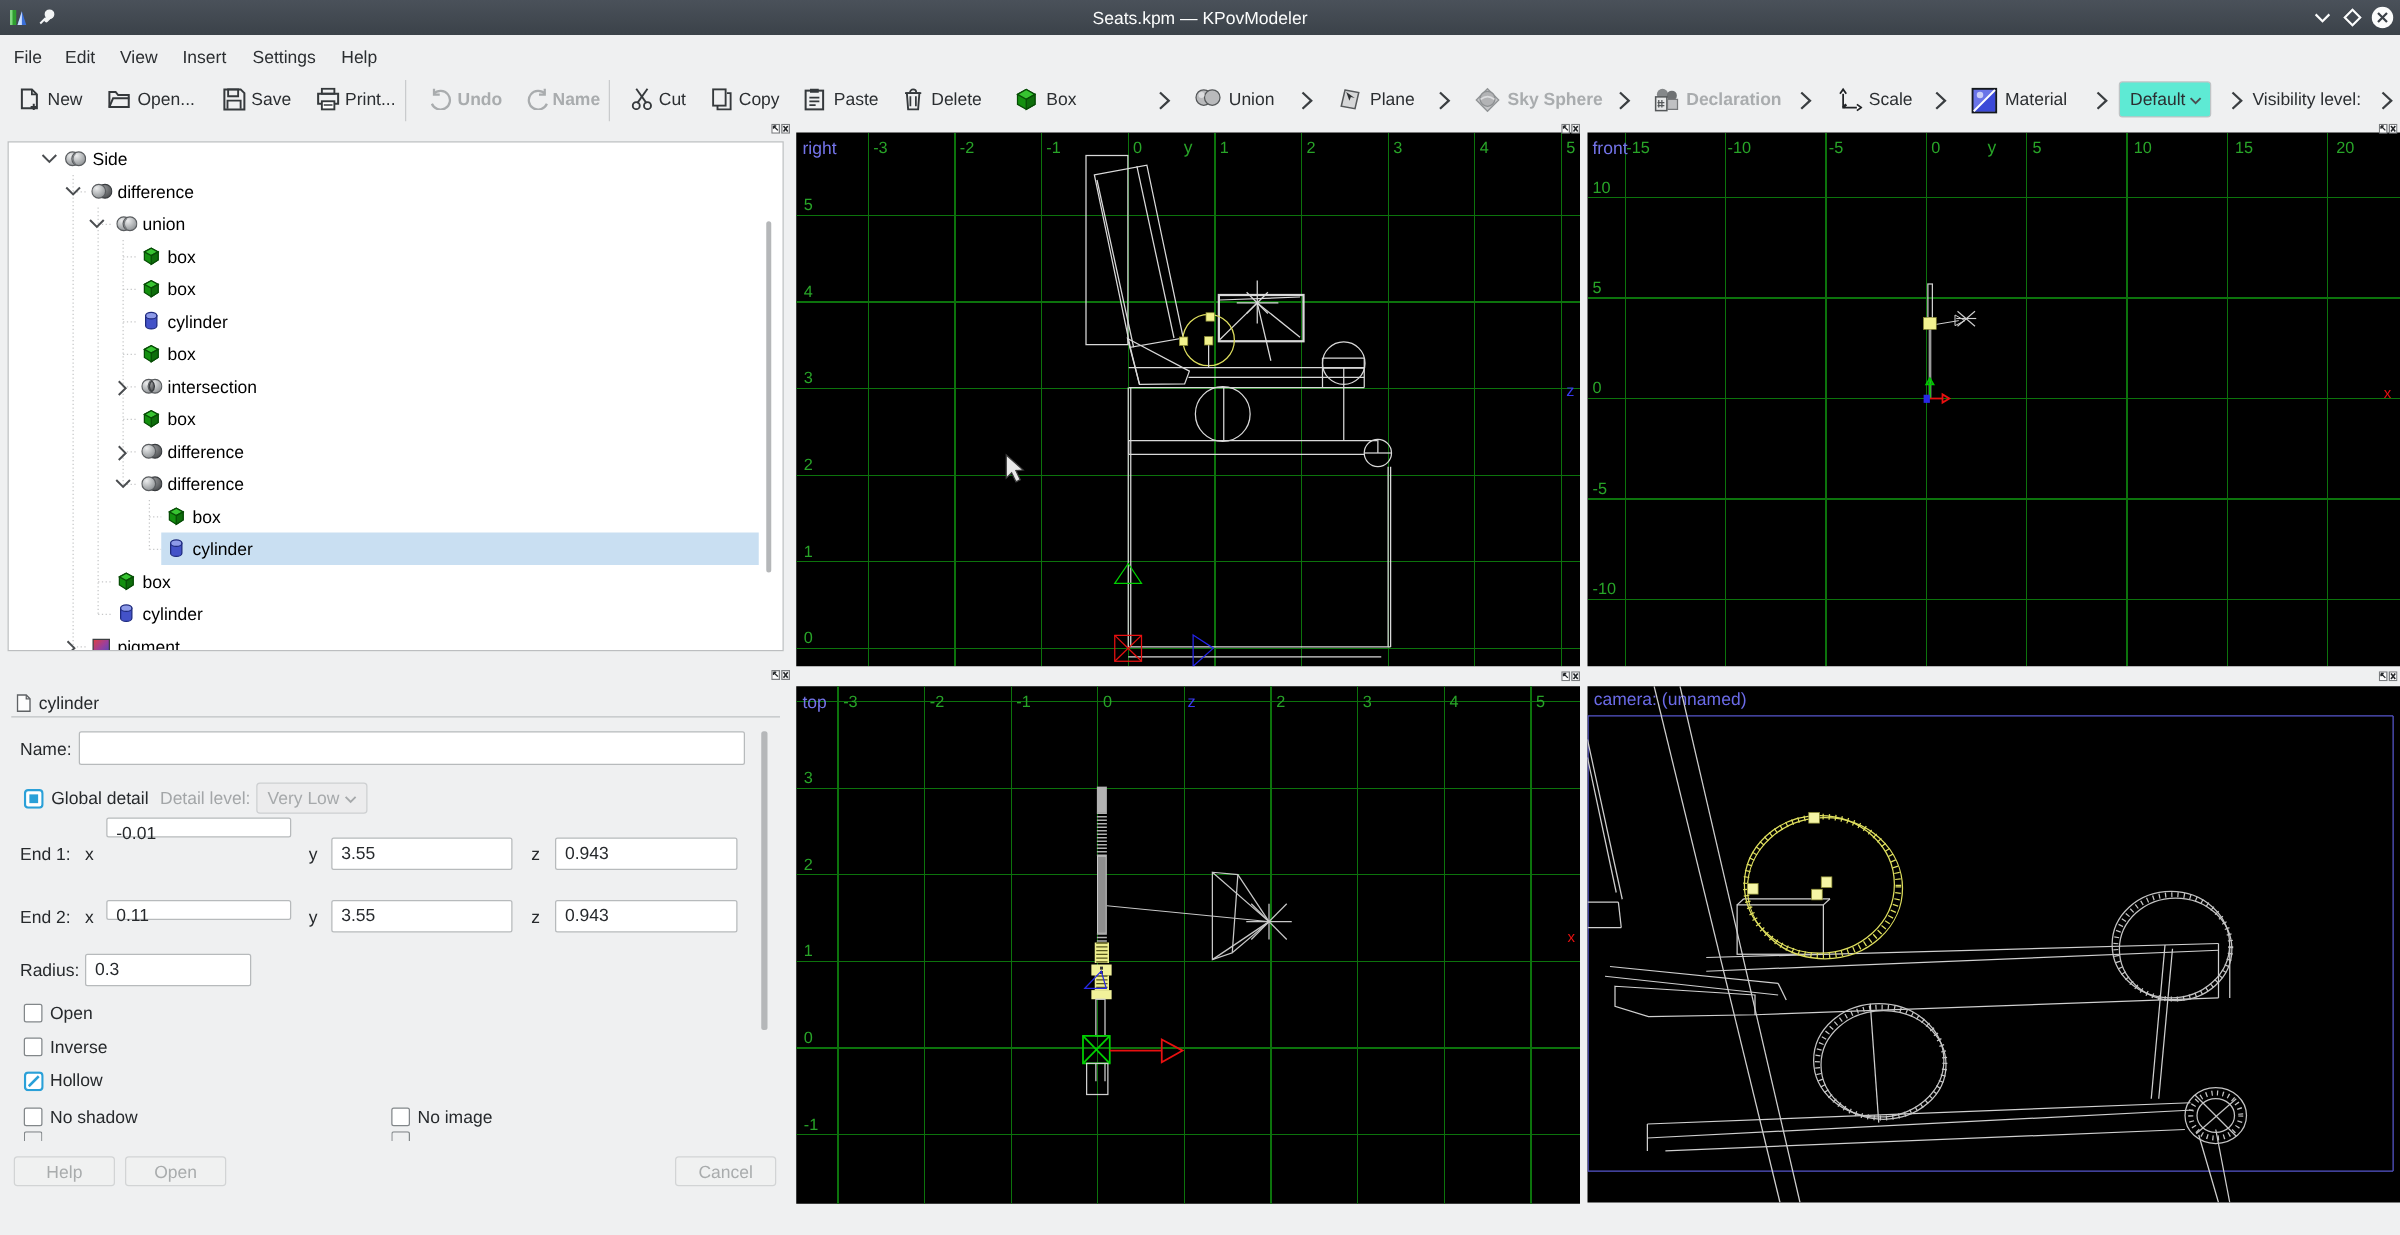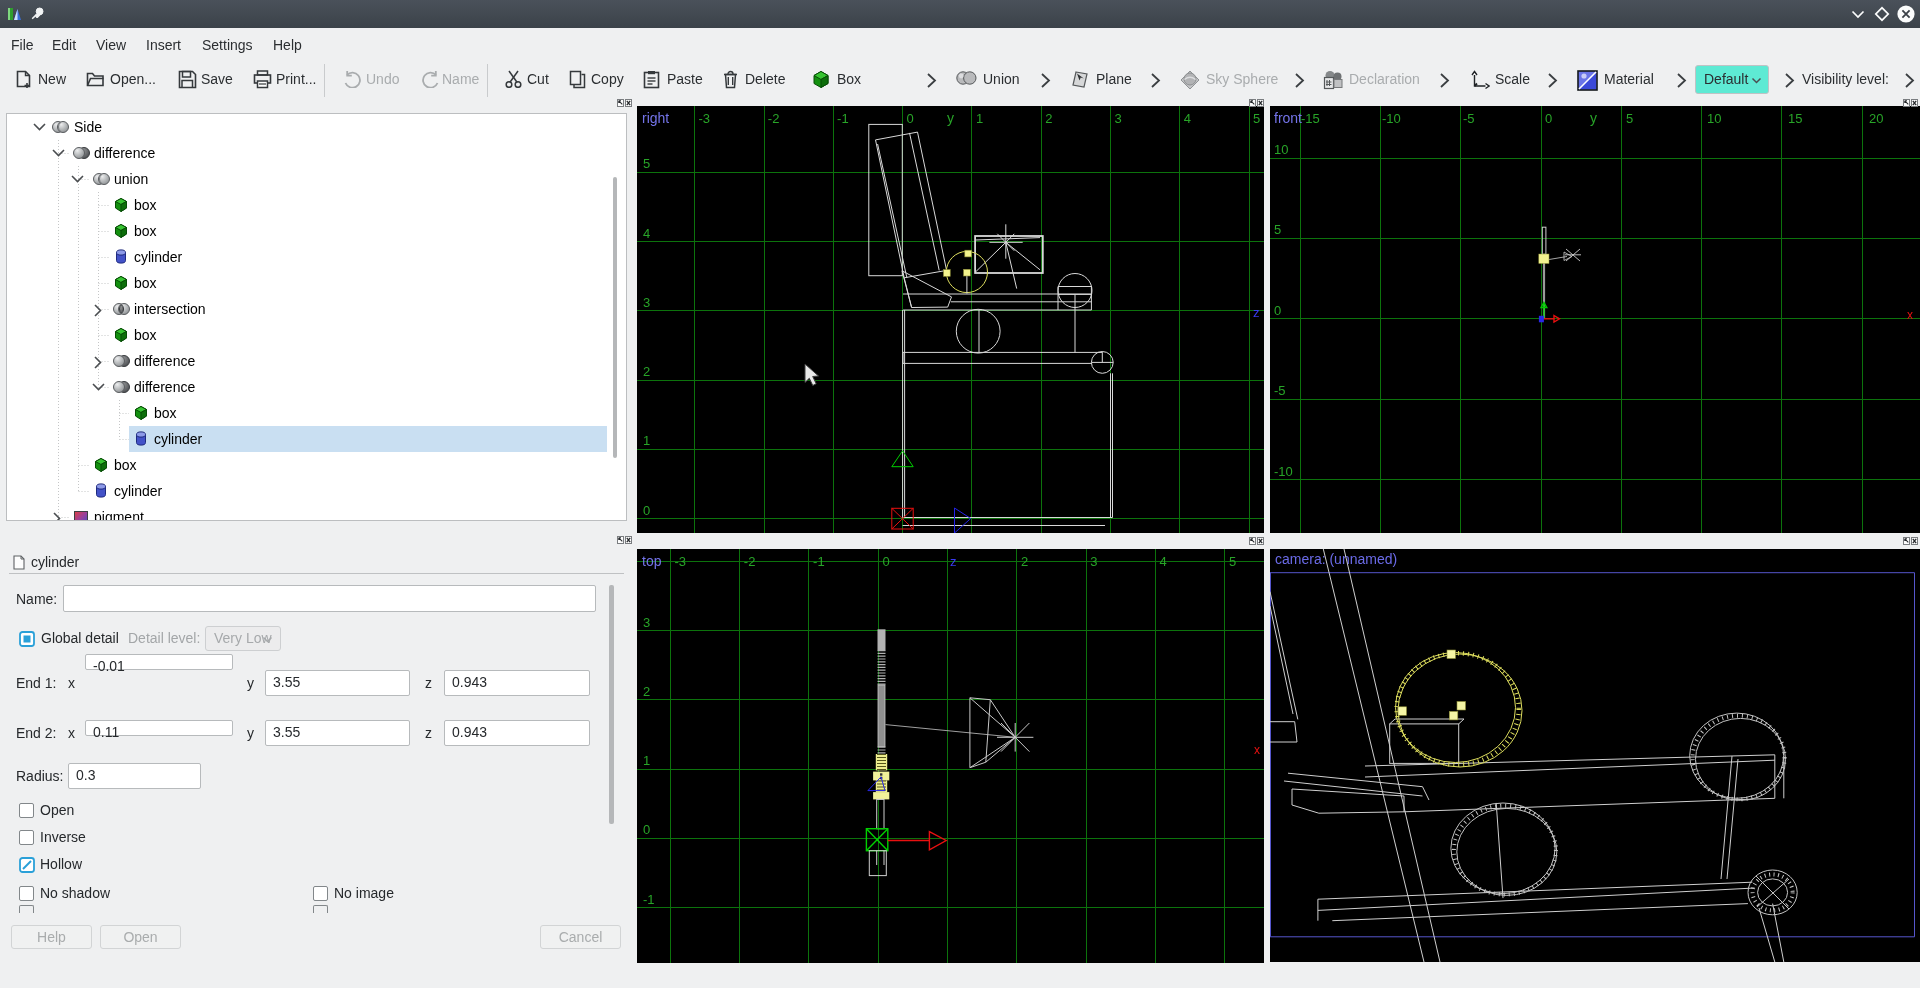--- a/index.html
+++ b/index.html
@@ -7,21 +7,21 @@
   font-family:"Liberation Sans", sans-serif; }
 .abs { position:absolute; }
 #titlebar { position:absolute; left:0; top:0; width:1920px; height:28px;
   background:linear-gradient(#4a515a,#3b4249); }
 #titlebar .title { position:absolute; left:0; right:0; top:6px; text-align:center;
   color:#fbfcfc; font-size:14px; }
 #menubar { position:absolute; left:0; top:28px; width:1920px; height:34px; }
 .menuitem { position:absolute; top:9px; font-size:14px; color:#2b2e31;text-align:center; }
 #toolbar { position:absolute; left:0; top:62px; width:1920px; height:36px; }
 .tbtxt { position:absolute; top:9px; font-size:14px; color:#2b2e31; }
-.tbtxt.dis { color:#a9acae; }
+.tbtxt.dis { color:#a9acae;font-weight:bold; }
 .tsep { position:absolute; top:2px; width:1px; height:33px; background:#c9cbcd; }
 .ticon { position:absolute; top:8px; }
 #treeframe { position:absolute; left:6px; top:113px; width:621px; height:408px;
   background:#fff; border:1px solid #bcbec0; }
 .tlabel { position:absolute; top:4px; }
 #seltree { position:absolute; left:122px; top:313px; width:476px; height:26px; background:#c9dff2; }
 .dockbtns { position:absolute; width:15px; height:8px; }
 #dlg { position:absolute; left:0px; top:548px; width:633px; height:440px; font-size:14px; color:#26292c; }
 .dlbl { position:absolute; font-size:14px; color:#26292c; }
 .dlbl.gray { color:#a3a6a8; }
@@ -43,20 +43,21 @@
     <polygon points="6,13 9.5,2 13,13" fill="#3a6fd8"></polygon>
     <polygon points="6,13 9.5,2 9.5,13" fill="#cfe0ff"></polygon>
   </svg>
   <svg class="abs" style="left:31px;top:6px" width="14" height="14" viewBox="0 0 14 14">
     <g stroke="#f2f4f5" fill="#f2f4f5">
       <circle cx="8.6" cy="5.4" r="3.4"></circle>
       <rect x="4.2" y="7.2" width="6.5" height="2.6" rx="1" transform="rotate(-45 7.5 8.5)"></rect>
       <line x1="1.2" y1="12.8" x2="5.4" y2="8.6" stroke-width="1.5"></line>
     </g>
   </svg>
+  <div class="title">Seats.kpm — KPovModeler</div>
   <svg class="abs" style="left:1851px;top:10px" width="14" height="9" viewBox="0 0 14 9">
     <polyline points="1.5,1.5 7,7 12.5,1.5" fill="none" stroke="#fbfcfc" stroke-width="1.7"></polyline>
   </svg>
   <svg class="abs" style="left:1874px;top:6px" width="16" height="16" viewBox="0 0 16 16">
     <rect x="3.6" y="3.6" width="8.8" height="8.8" fill="none" stroke="#fbfcfc" stroke-width="1.7" transform="rotate(45 8 8)"></rect>
   </svg>
   <svg class="abs" style="left:1897px;top:5px" width="18" height="18" viewBox="0 0 18 18">
     <circle cx="9" cy="9" r="8.6" fill="#fbfcfc"></circle>
     <path d="M5.4 5.4 L12.6 12.6 M12.6 5.4 L5.4 12.6" stroke="#3a4047" stroke-width="1.8"></path>
   </svg>
@@ -434,21 +435,21 @@
 
   <span class="dlbl" style="left:16px;top:43px">Name:</span>
   <div class="dinput" style="left:63px;top:37px;width:533px;height:27px"></div>
 
   <svg class="abs" style="left:19px;top:83px" width="16" height="16" viewBox="0 0 16 16">
     <rect x="1" y="1" width="14" height="14" rx="2.5" fill="#fff" stroke="#2aa0d8" stroke-width="1.8"></rect>
     <rect x="4.5" y="4.5" width="7" height="7" fill="#2aa0d8"></rect>
   </svg>
   <span class="dlbl" style="left:41px;top:82px">Global detail</span>
   <span class="dlbl gray" style="left:128px;top:82px">Detail level:</span>
-  <div class="abs" style="left:205px;top:78px;width:76px;height:25px;background:#ececed;border:1px solid #cdcfd1;border-radius:3px">
+  <div class="abs" style="left:205px;top:78px;width:89px;height:25px;background:#ececed;border:1px solid #cdcfd1;border-radius:3px">
     <span style="position:absolute;left:8px;top:3px;font-size:14px;color:#a6a9ab">Very Low</span>
     <svg style="position:absolute;right:7px;top:9px" width="11" height="7" viewBox="0 0 11 7">
       <polyline points="1.5,1.5 5.5,5.5 9.5,1.5" fill="none" stroke="#a6a9ab" stroke-width="1.5"></polyline>
     </svg>
   </div>
 
   <span class="dlbl" style="left:16px;top:127px">End 1:</span>
   <span class="dlbl" style="left:68px;top:127px">x</span>
   <div class="dinput" style="left:85px;top:106px;width:148px;height:16px">-0.01</div>
   <span class="dlbl" style="left:247px;top:127px">y</span>

